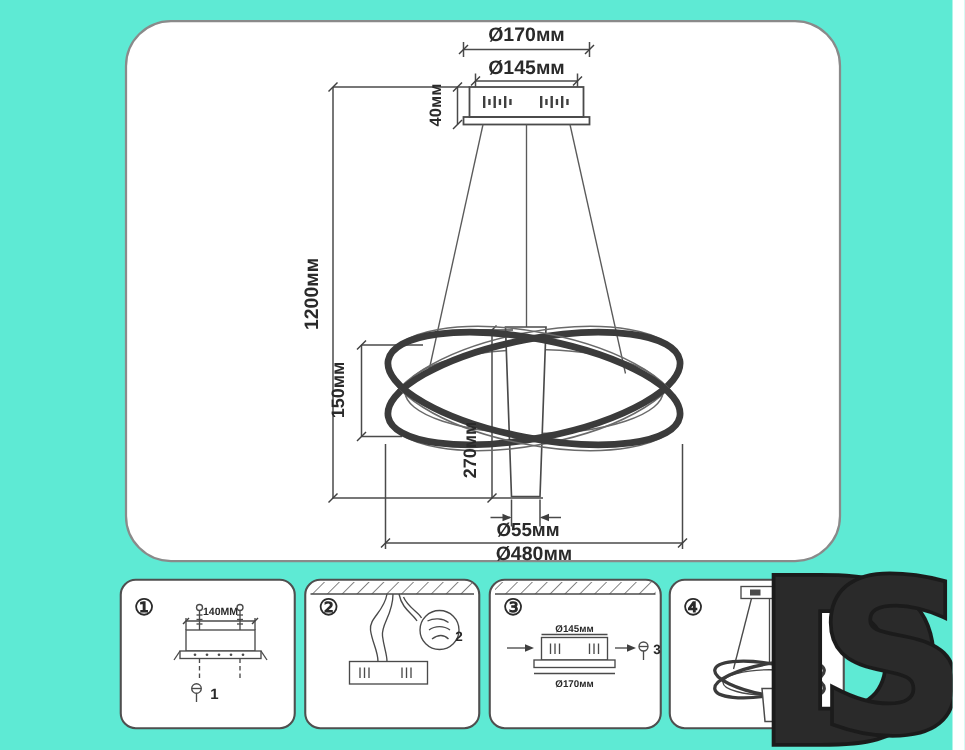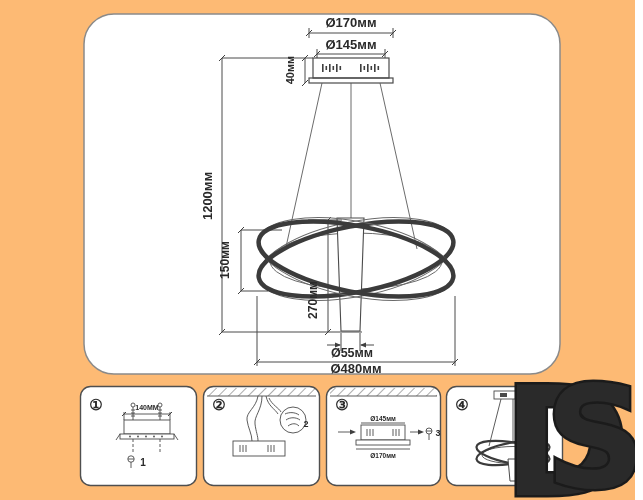--- a/index.html
+++ b/index.html
@@ -1,16 +1,16 @@
 <!DOCTYPE html>
 <html><head>
 <meta charset="utf-8">
 <style>
   html,body{margin:0;padding:0;background:#ffffff;}
-  #stage{position:relative;width:635px;height:500px;background:#fdba74;overflow:hidden;
+  #stage{position:relative;width:635px;height:500px;background:#5eead4;overflow:hidden;
          font-family:"Liberation Sans",sans-serif;}
   svg{position:absolute;left:0;top:0;}
   text{font-family:"Liberation Sans",sans-serif;font-weight:bold;fill:#2a2a2a;}
   .thin{stroke:#4a4a4a;stroke-width:1;fill:none;}
   .thin2{stroke:#4a4a4a;stroke-width:1.2;fill:none;}
   .cable{stroke:#5a5a5a;stroke-width:0.9;fill:none;}
   .tick{stroke:#3f3f3f;stroke-width:1;fill:none;}
   .ring{stroke:#3b3b3b;stroke-width:4.5;fill:none;}
   .ringedge{stroke:#6a6a6a;stroke-width:1;fill:none;}
   .panel{fill:#ffffff;stroke:#4f4f4f;stroke-width:1.4;}

